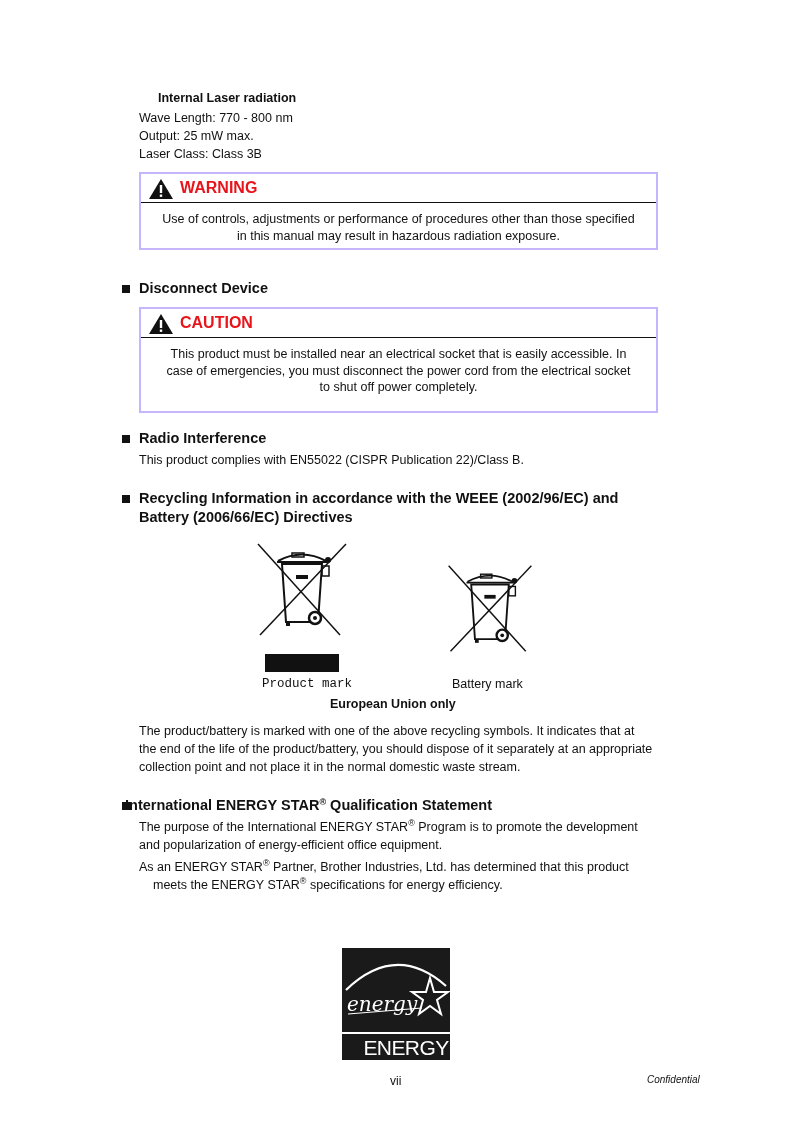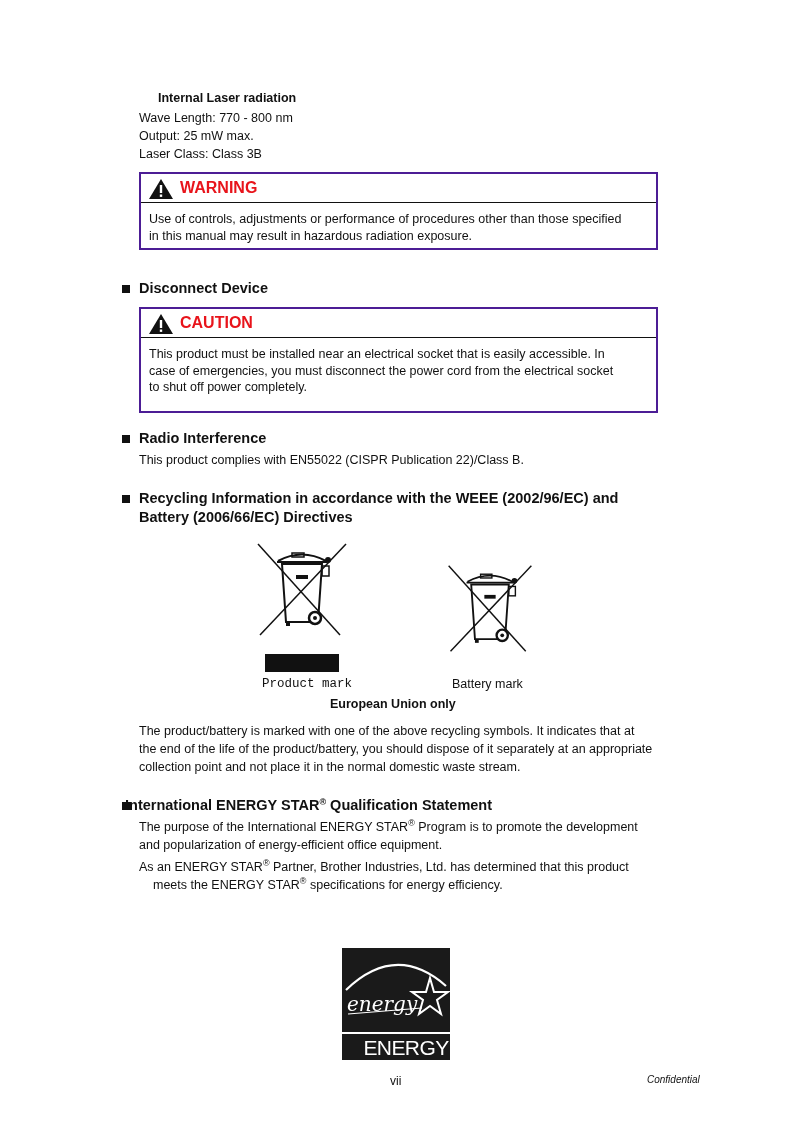--- a/index.html
+++ b/index.html
@@ -7,30 +7,30 @@
       width: 793px; height: 1122px; position: relative; overflow: hidden;
       font-family: "Liberation Sans", sans-serif; color: #111;
       font-size: 12.5px;
     }
     .abs { position: absolute; }
     .line { line-height: 18px; white-space: nowrap; }
     .bold { font-weight: bold; }
     .h-bullet { font-weight: bold; font-size: 14.5px; line-height: 19px; white-space: nowrap; }
     .bullet-sq { position: absolute; width: 8px; height: 8px; background: #111; }
     .notice {
-      position: absolute; border: 2px solid #4c1d95; box-sizing: border-box; background: #fff;
+      position: absolute; border: 2px solid #c4b5fd; box-sizing: border-box; background: #fff;
     }
     .notice .head {
       height: 28px; border-bottom: 1.5px solid #111; position: relative;
     }
     .notice .head .tri { position: absolute; left: 7px; top: 4px; }
     .notice .head .lbl {
       position: absolute; left: 39px; top: 5px; color: #e8141b; font-weight: bold; font-size: 16px;
     }
-    .notice .body { padding: 8px 8px 0 8px; line-height: 16.5px; font-size: 12.5px; }
+    .notice .body { padding: 8px 8px 0 8px; line-height: 16.5px; font-size: 12.5px; text-align: center; }
     .caption { font-size: 12.5px; white-space: nowrap; }
     sup { font-size: 9px; vertical-align: 5px; line-height: 0; }
   </style>
 </head>
 <body>
 
 <div class="abs line bold" style="left:139px;top:89px;padding-left:19px;">Internal Laser radiation</div>
 <div class="abs line" style="left:139px;top:109px;">Wave Length: 770 - 800 nm</div>
 <div class="abs line" style="left:139px;top:127px;">Output: 25 mW max.</div>
 <div class="abs line" style="left:139px;top:145px;">Laser Class: Class 3B</div>

